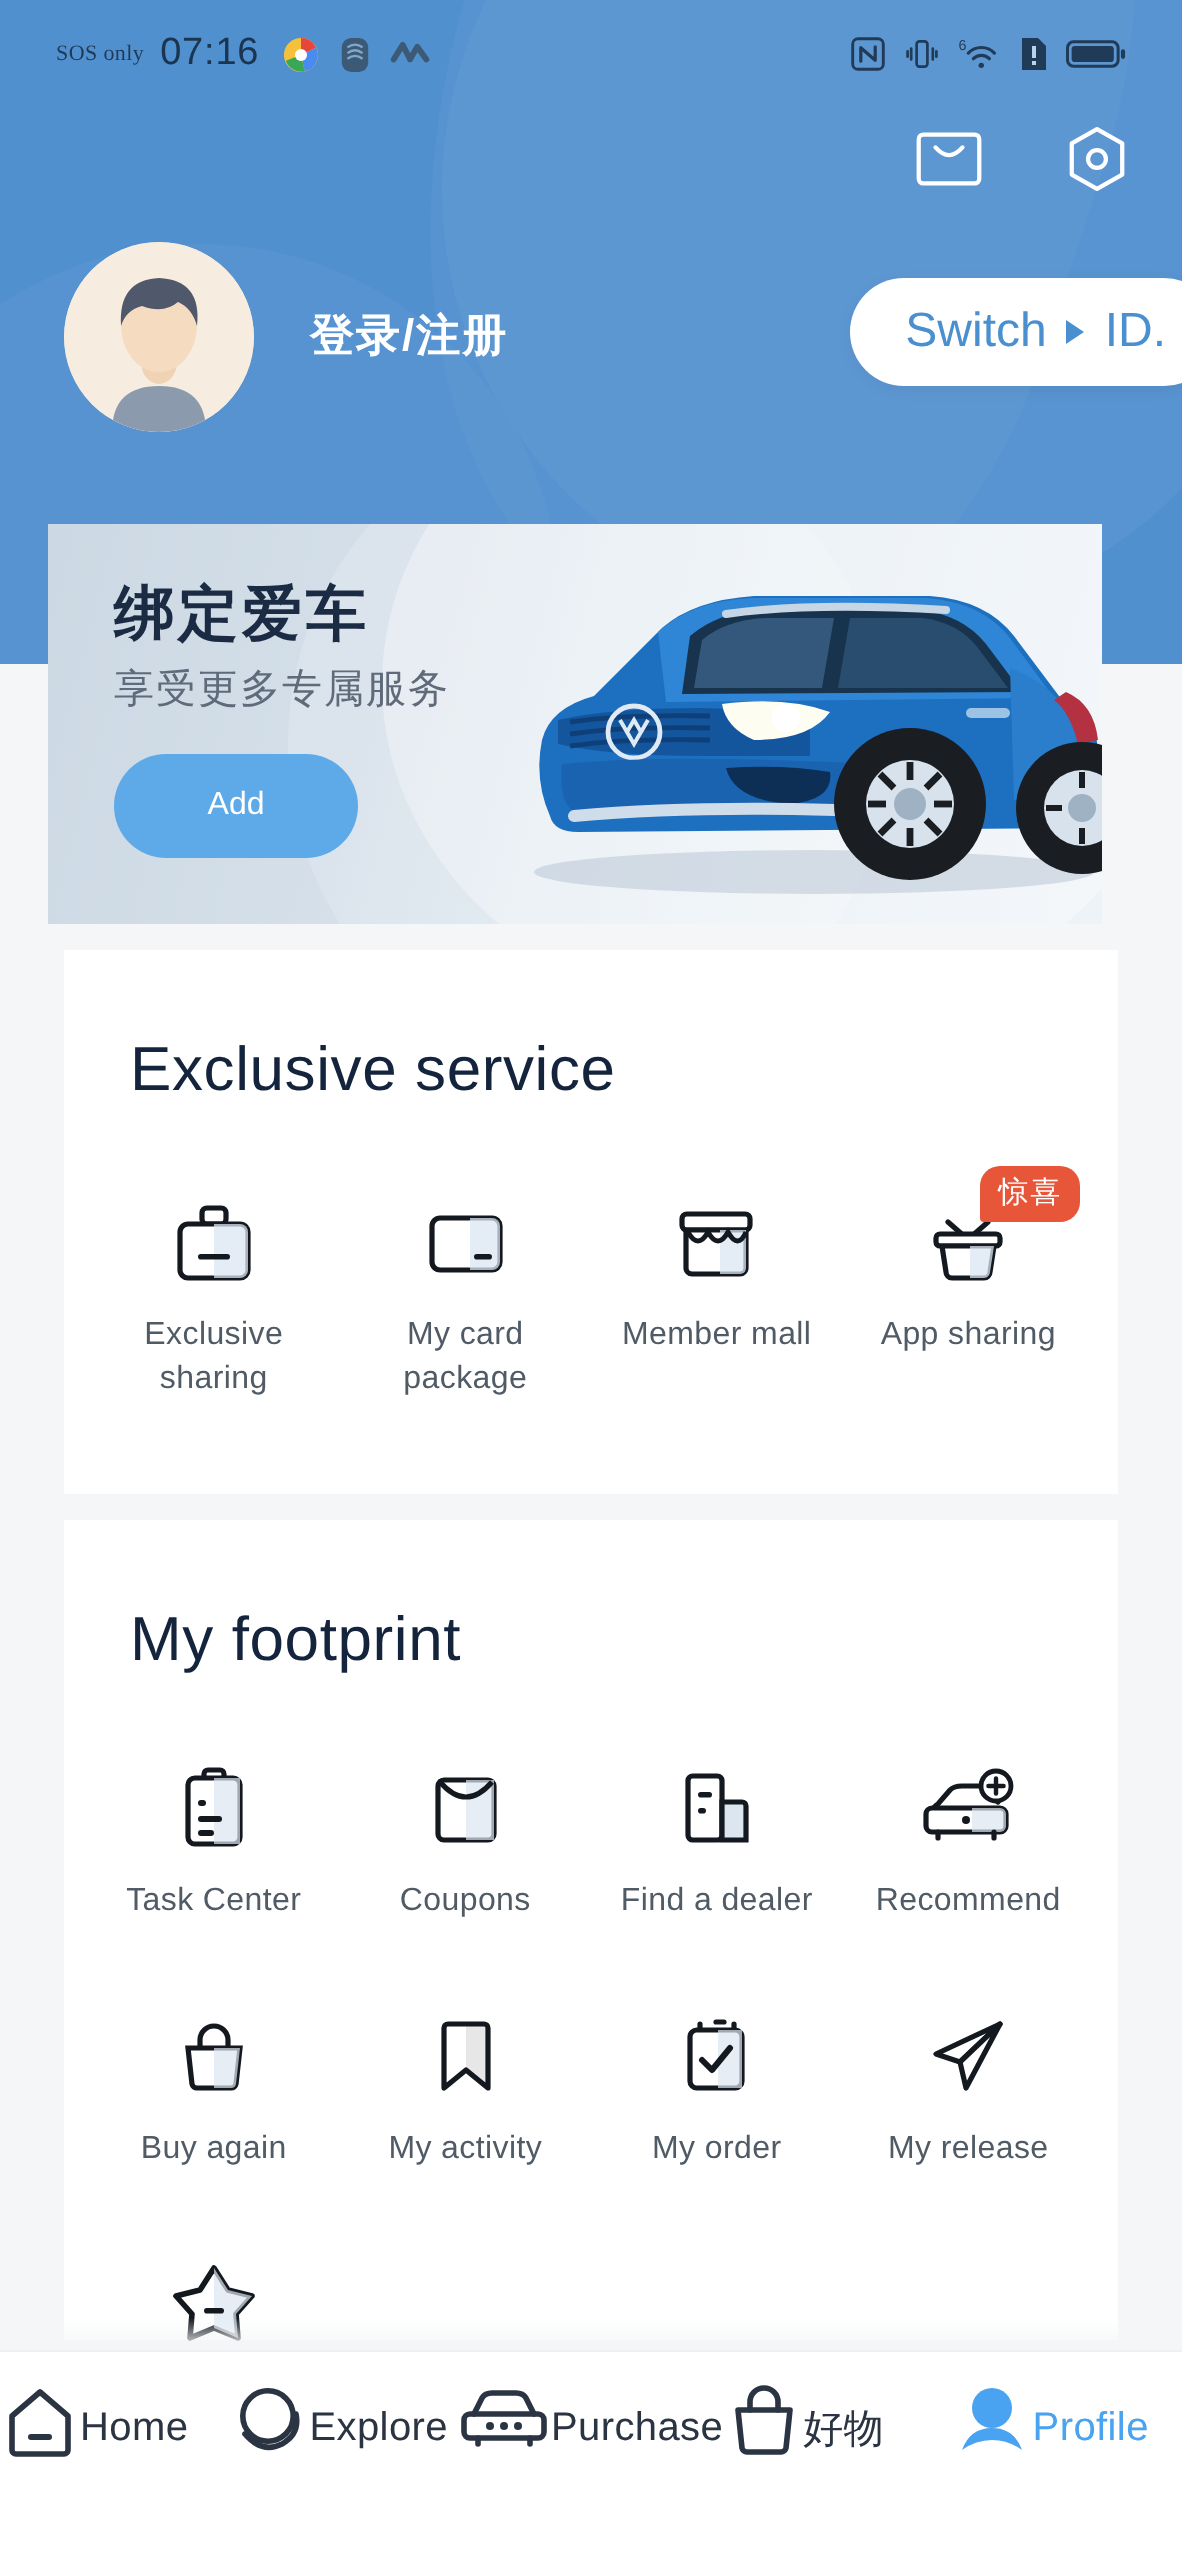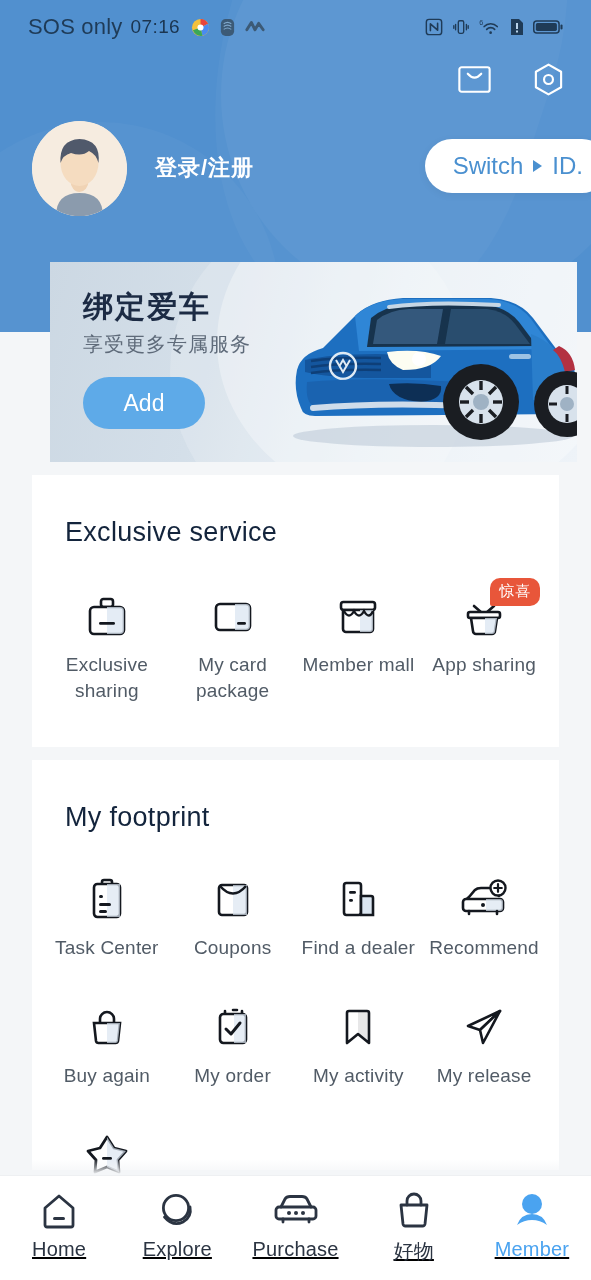--- a/index.html
+++ b/index.html
@@ -40,21 +40,21 @@
   }
 
   
   .statusbar {
     position:absolute; left:0; top:0; width:591px; height:54px;
     display:flex; align-items:center; justify-content:space-between;
     padding:0 28px;
     color:#223a52;
   }
   .sb-left { display:flex; align-items:center; gap:8px; }
-  .sb-carrier { font-size:22px; color:#1f3b57; letter-spacing:.2px; }
+  .sb-carrier { font-size:11px; color:#1f3b57; letter-spacing:.2px;font-family:Liberation Serif, serif; }
   .sb-time { font-size:19px; color:#1b3550; font-weight:500; letter-spacing:.4px; }
   .sb-icons-left { display:flex; align-items:center; gap:9px; margin-left:3px; }
   .sb-right { display:flex; align-items:center; gap:9px; }
   .sb-ic { display:block; }
 
   
   .top-actions {
     position:absolute; right:26px; top:62px;
     display:flex; align-items:center; gap:40px;
   }
@@ -86,21 +86,21 @@
   }
   .switch-pill .tri {
     width:0; height:0;
     border-left:9px solid #4a90d0;
     border-top:6px solid transparent;
     border-bottom:6px solid transparent;
   }
 
   
   .car-card {
-    position:absolute; left:50px; top:262px; width:527px; height:200px;
+    position:absolute; left:24px; top:262px; width:527px; height:200px;
     background:linear-gradient(105deg,#ccd8e3 0%,#d4dfe9 32%,#e4ecf3 62%,#eef3f8 100%);
     overflow:hidden;
   }
   .car-card .bg-arc {
     position:absolute; right:-40px; top:-90px;
     width:400px; height:340px; border-radius:50%;
     background:rgba(255,255,255,.32);
   }
   .car-card .bg-arc2 {
     position:absolute; left:120px; top:-50px;
@@ -108,53 +108,53 @@
     background:rgba(255,255,255,.18);
   }
   .car-text { position:absolute; left:33px; top:25px; z-index:3; }
   .car-title { font-size:30px; font-weight:700; color:#1c2b44; letter-spacing:2px; }
   .car-sub { font-size:20px; color:#5f6b7a; margin-top:3px; letter-spacing:1px; }
   .car-add-btn {
     margin-top:19px;
     width:122px; height:52px; border-radius:30px;
     background:#5eaae8; color:#ffffff;
     display:flex; align-items:center; justify-content:center;
-    font-size:23px; cursor:pointer; border:none;
+    font-size:16px; cursor:pointer; border:none;
     font-family:"Liberation Sans", sans-serif;
   }
   .car-img { position:absolute; right:-4px; top:16px; z-index:2; }
 
   
   .wcard {
     position:absolute; left:32px; width:527px;
     background:#ffffff;
   }
   #card-exclusive { top:475px; height:272px; }
   #card-footprint { top:760px; height:410px; }
 
   .sec-title {
-    font-size:27px; color:#13243c; font-weight:400;
+    font-size:31px; color:#13243c; font-weight:400;
     letter-spacing:.3px;
     padding:42px 0 0 33px;
   }
 
   .grid4 {
     display:grid; grid-template-columns:repeat(4,1fr);
     padding:0 12px;
   }
   .cell {
     display:flex; flex-direction:column; align-items:center;
     cursor:pointer; position:relative;
   }
   .cell-ico {
     height:46px; display:flex; align-items:flex-end; justify-content:flex-start;
     position:relative;
   }
   .cell-lbl {
-    margin-top:14px; font-size:19px; color:#515b66;
+    margin-top:14px; font-size:16px; color:#515b66;
     text-align:center; line-height:1.35; letter-spacing:.2px;
   }
   .badge {
     position:absolute; left:50%; margin-left:6px; top:-14px;
     background:#e8563a; color:#fff;
     font-size:15px; border-radius:10px 10px 10px 2px;
     padding:4px 9px 5px; white-space:nowrap; letter-spacing:1px;
   }
   .row-exclusive { margin-top:44px; }
   .row-fp1 { margin-top:42px; }
@@ -163,21 +163,21 @@
 
   
   .tabbar {
     position:absolute; left:0; bottom:0; width:591px; height:105px;
     background:#ffffff;
     display:flex; align-items:flex-start;
     border-top:1px solid #eef0f2;
     padding-top:14px;
     z-index:20;
   }
-  .tab { flex:1; display:flex; flex-direction:column; align-items:center; cursor:pointer;text-decoration:underline; }
+  .tab { flex:1; display:flex; align-items:center; cursor:pointer; }
   .tab-ico { height:40px; display:flex; align-items:center; justify-content:center; }
   .tab-lbl { margin-top:8px; font-size:20px; color:#2b3442; letter-spacing:.2px; }
   .tab.active .tab-lbl { color:#4aa3f0; }
 
   .fade-mask {
     position:absolute; left:0; bottom:105px; width:591px; height:16px;
     background:linear-gradient(to top, rgba(244,246,248,1), rgba(244,246,248,0));
     z-index:19;
   }
 </style>
@@ -467,37 +467,37 @@
             <path d="M9 18 H35 L33 36 A2.5 2.5 0 0 1 30.5 38 H13.5 A2.5 2.5 0 0 1 11 36 Z" fill="#ffffff" stroke="#14181f" stroke-width="2.6"></path>
             <path d="M22 18 H35 L33 36 A2.5 2.5 0 0 1 30.5 38 H22 Z" fill="#dbe6f1" opacity=".7"></path>
           </svg>
         </div>
         <div class="cell-lbl">Buy again</div>
       </div>
 
       <div class="cell">
         <div class="cell-ico">
           <svg width="44" height="44" viewBox="0 0 44 44">
+            <path d="M13 6 H31 A2 2 0 0 1 33 8 V38 L22 29 L11 38 V8 A2 2 0 0 1 13 6 Z" fill="#ffffff" stroke="#14181f" stroke-width="2.6" stroke-linejoin="round"></path>
+            <path d="M22 6 H31 A2 2 0 0 1 33 8 V38 L22 29 Z" fill="#14181f" opacity=".1"></path>
+          </svg>
+        </div>
+        <div class="cell-lbl">My activity</div>
+      </div>
+
+      <div class="cell">
+        <div class="cell-ico">
+          <svg width="44" height="44" viewBox="0 0 44 44">
             <path d="M14 6 V11 M22 5 H26 M31 6 V11" stroke="#14181f" stroke-width="2.6" stroke-linecap="round"></path>
             <rect x="9" y="9" width="26" height="29" rx="3.4" fill="#ffffff" stroke="#14181f" stroke-width="2.6"></rect>
             <path d="M23 9 H35 V38 H23 Z" fill="#dbe6f1" opacity=".7"></path>
             <path d="M15 24 L20 29 L29 18" stroke="#14181f" stroke-width="3" fill="none" stroke-linecap="round" stroke-linejoin="round"></path>
           </svg>
         </div>
         <div class="cell-lbl">My order</div>
-      </div>
-
-      <div class="cell">
-        <div class="cell-ico">
-          <svg width="44" height="44" viewBox="0 0 44 44">
-            <path d="M13 6 H31 A2 2 0 0 1 33 8 V38 L22 29 L11 38 V8 A2 2 0 0 1 13 6 Z" fill="#ffffff" stroke="#14181f" stroke-width="2.6" stroke-linejoin="round"></path>
-            <path d="M22 6 H31 A2 2 0 0 1 33 8 V38 L22 29 Z" fill="#14181f" opacity=".1"></path>
-          </svg>
-        </div>
-        <div class="cell-lbl">My activity</div>
       </div>
 
       <div class="cell">
         <div class="cell-ico">
           <svg width="44" height="44" viewBox="0 0 44 44">
             <path d="M38 6 L6 21 L18 25 L38 6 Z" fill="#ffffff" stroke="#14181f" stroke-width="2.6" stroke-linejoin="round"></path>
             <path d="M38 6 L18 25 L21 38 L38 6 Z" fill="#ffffff" stroke="#14181f" stroke-width="2.6" stroke-linejoin="round"></path>
           </svg>
         </div>
         <div class="cell-lbl">My release</div>
@@ -569,18 +569,18 @@
       <div class="tab-lbl">好物</div>
     </div>
 
     <div class="tab active">
       <div class="tab-ico">
         <svg width="40" height="38" viewBox="0 0 40 38">
           <circle cx="20" cy="13" r="10" fill="#4aa3f0"></circle>
           <path d="M5 34 Q9 23 20 23 Q31 23 35 34 Q28 29 20 29 Q12 29 5 34 Z" fill="#4aa3f0"></path>
         </svg>
       </div>
-      <div class="tab-lbl">Member</div>
+      <div class="tab-lbl">Profile</div>
     </div>
 
   </div>
 
 </div>
 
 </body></html>

